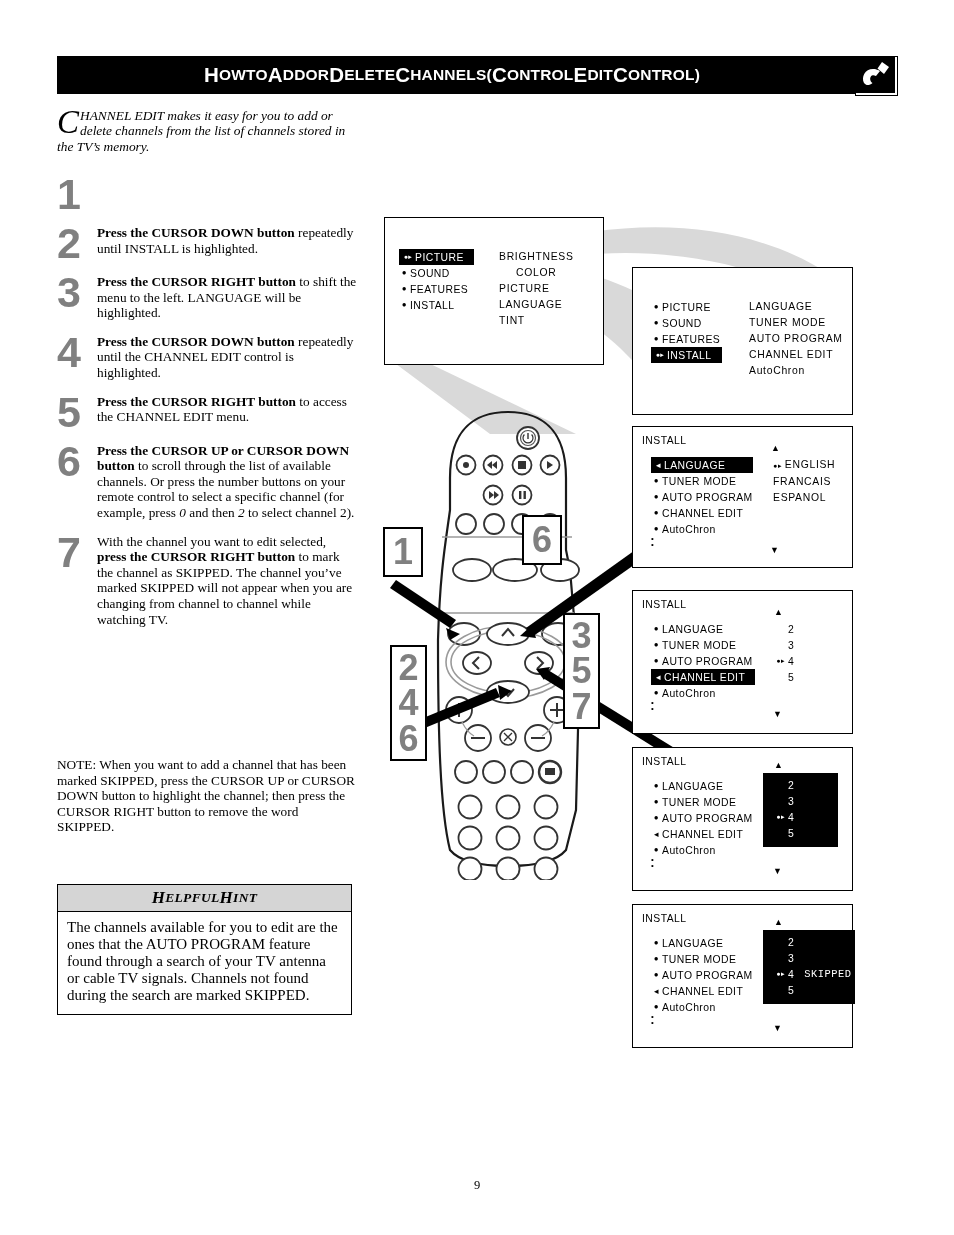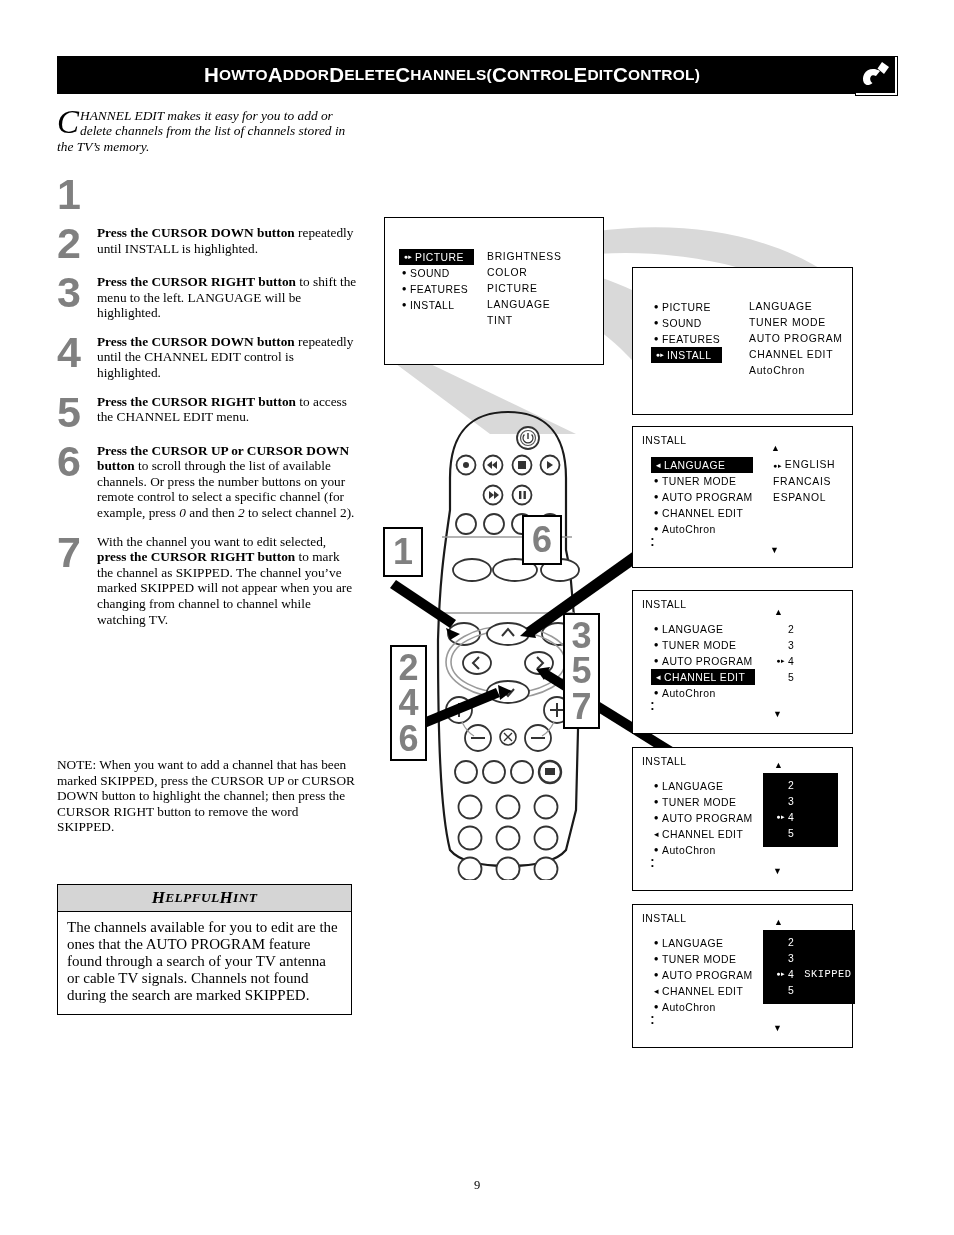--- a/index.html
+++ b/index.html
@@ -332,23 +332,23 @@
         </div>
         <div class="osd-line">
           <span class="bullet">●</span>
           <span>FEATURES</span>
         </div>
         <div class="osd-line">
           <span class="bullet">●</span>
           <span>INSTALL</span>
         </div>
       </div>
-    <div class="osd-right" style="left:102px;top:31px;">
+    <div class="osd-right" style="left:114px;top:31px;">
         <div style="white-space: nowrap;"><span>BRIGHTNESS</span></div>
-        <div style="white-space: nowrap;"><span>COLOR</span></div>
+        <div style="white-space: nowrap; text-align: center;"><span>COLOR</span></div>
         <div style="white-space: nowrap;"><span>PICTURE</span></div>
         <div style="white-space: nowrap;"><span>LANGUAGE</span></div>
         <div style="white-space: nowrap;"><span>TINT</span></div>
       </div>
   </div>
 
   <div class="osd" id="osd1" style="left:632px;top:267px;width:219px;height:146px;">
     <div class="rowset" style="left:18px;top:31px;">
         <div class="osd-line">
           <span class="bullet">●</span>

